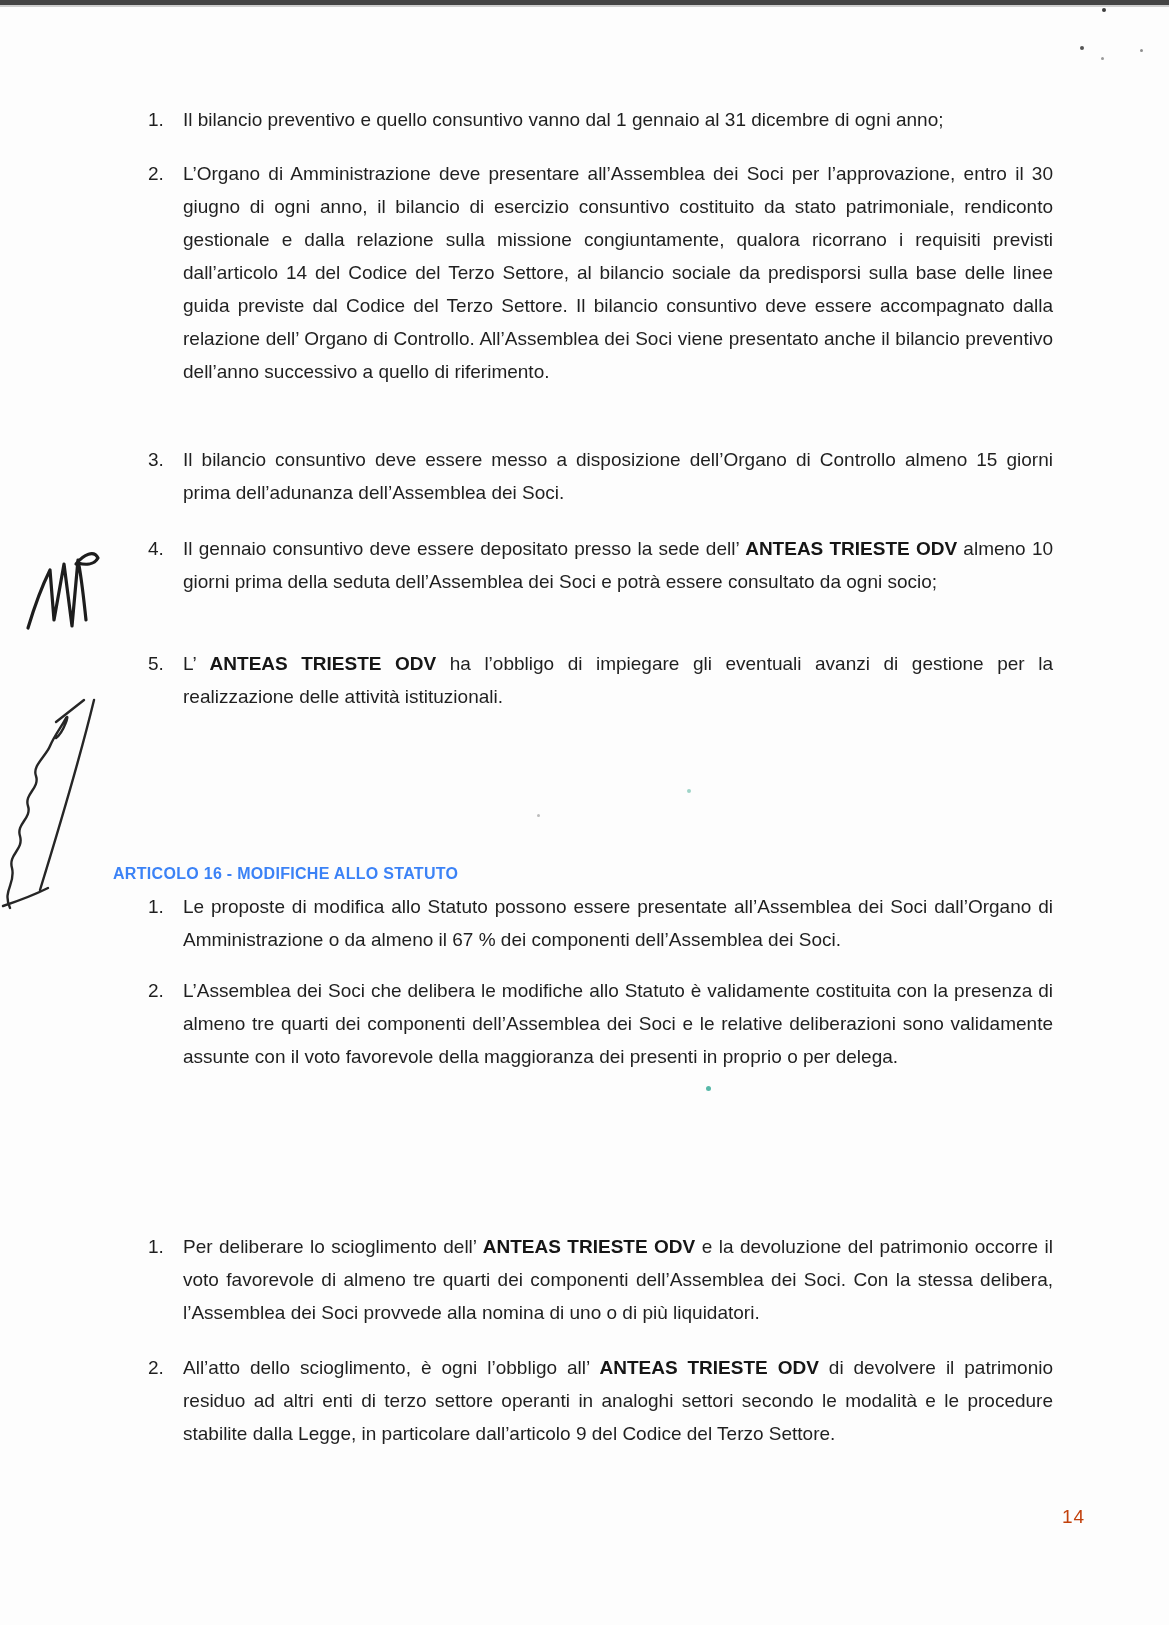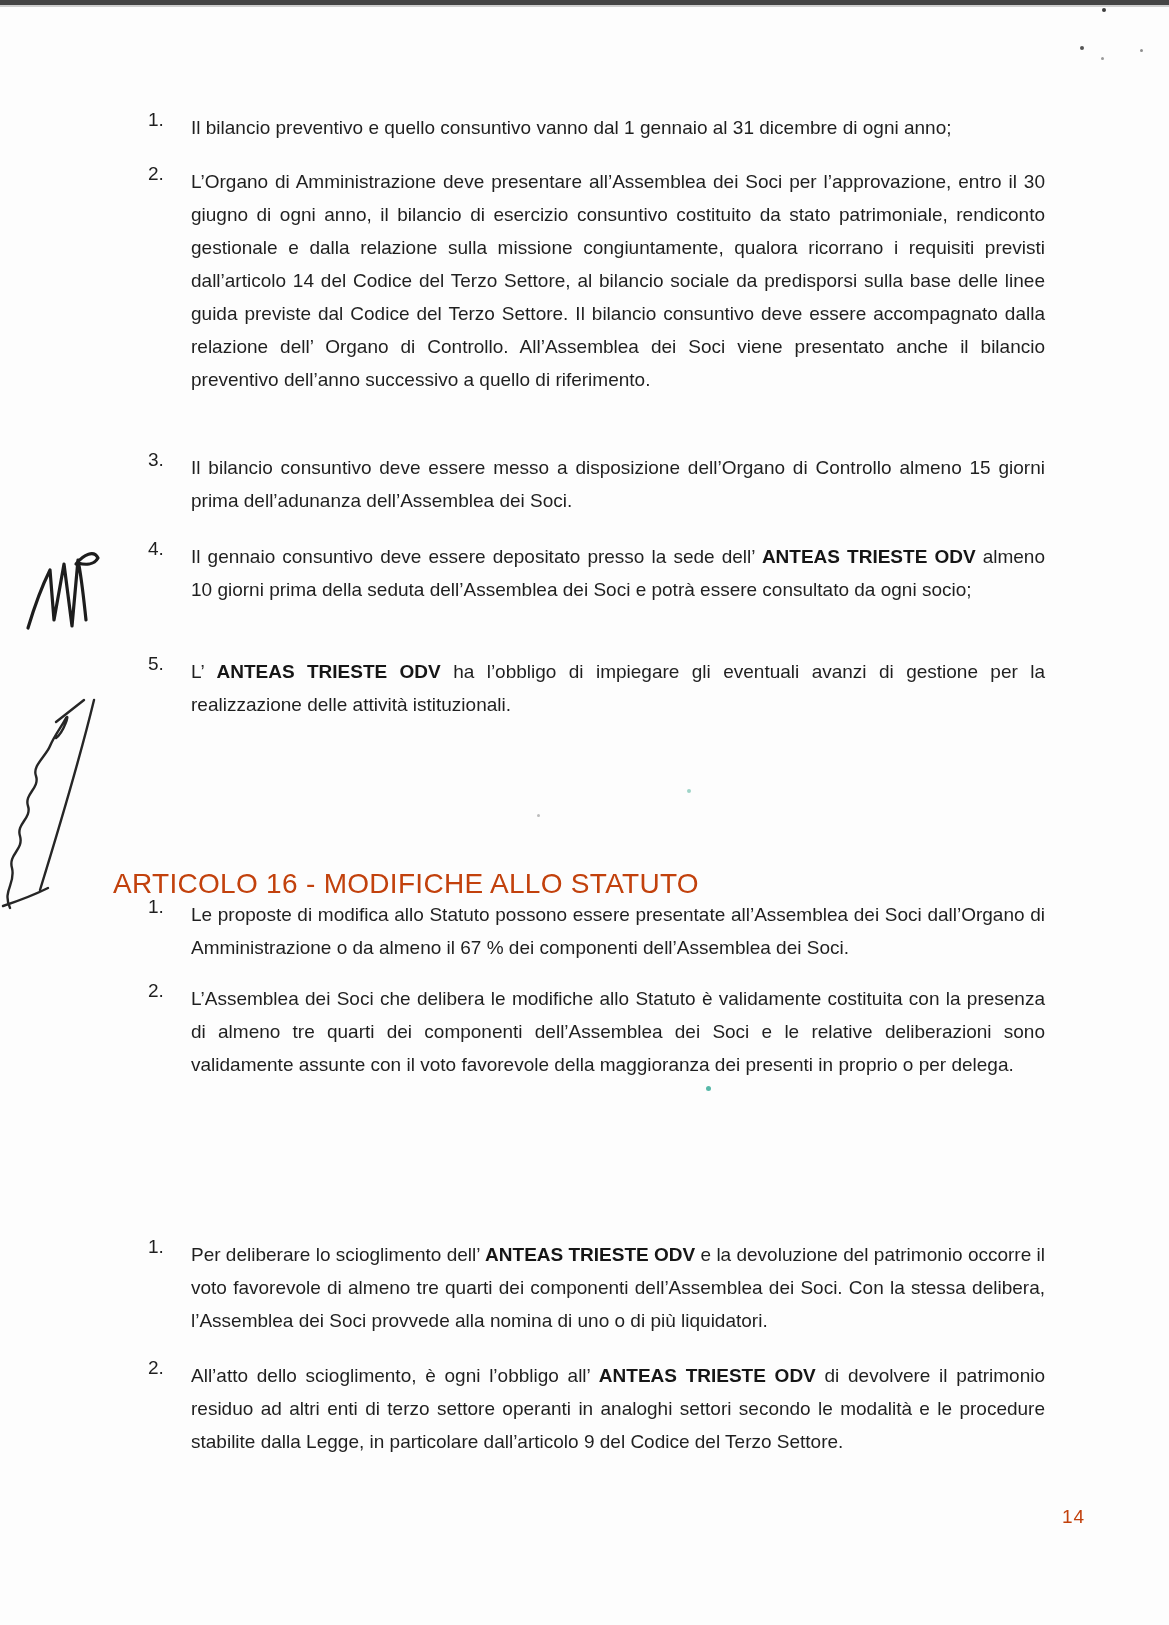--- a/index.html
+++ b/index.html
@@ -6,26 +6,26 @@
   .page {
     position:relative; width:1169px; height:1625px; margin:0 auto;
     background:#fdfdfd; overflow:hidden;
     font-family:"Liberation Sans","DejaVu Sans",sans-serif; color:#1f1f1f;
   }
   .scan-edge { position:absolute; top:0; left:0; width:100%; height:5px; background:#454545; }
   .scan-edge-soft { position:absolute; top:5px; left:0; width:100%; height:2px; background:#cfcfcf; }
 
   .li { position:absolute; left:148px; width:905px; display:flex; }
   .li .num { flex:0 0 35px; font-size:19px; line-height:33px; }
-  .li .txt { flex:1; margin:8px; font-size:19px; line-height:33px;
+  .li .txt { flex:1; margin:0; font-size:19px; line-height:33px;
              text-align:justify; text-align-last:left; }
   .li .txt b { font-weight:bold; color:#161616; }
 
-  .heading { position:absolute; left:113px; font-size:28px; font-weight:normal;
-             color:#c2410c; letter-spacing:.3px; line-height:26px; }
+  .heading { position:absolute; left:113px; font-size:16px; font-weight:bold;
+             color:#3b82f6; letter-spacing:.3px; line-height:26px; }
 
   .pagenum { position:absolute; left:1062px; top:1506px; font-size:19px;
              color:#c2410c; letter-spacing:1px; }
 
   .sig { position:absolute; }
   .speck { position:absolute; border-radius:50%; }
 </style>
 </head>
 <body>
 

